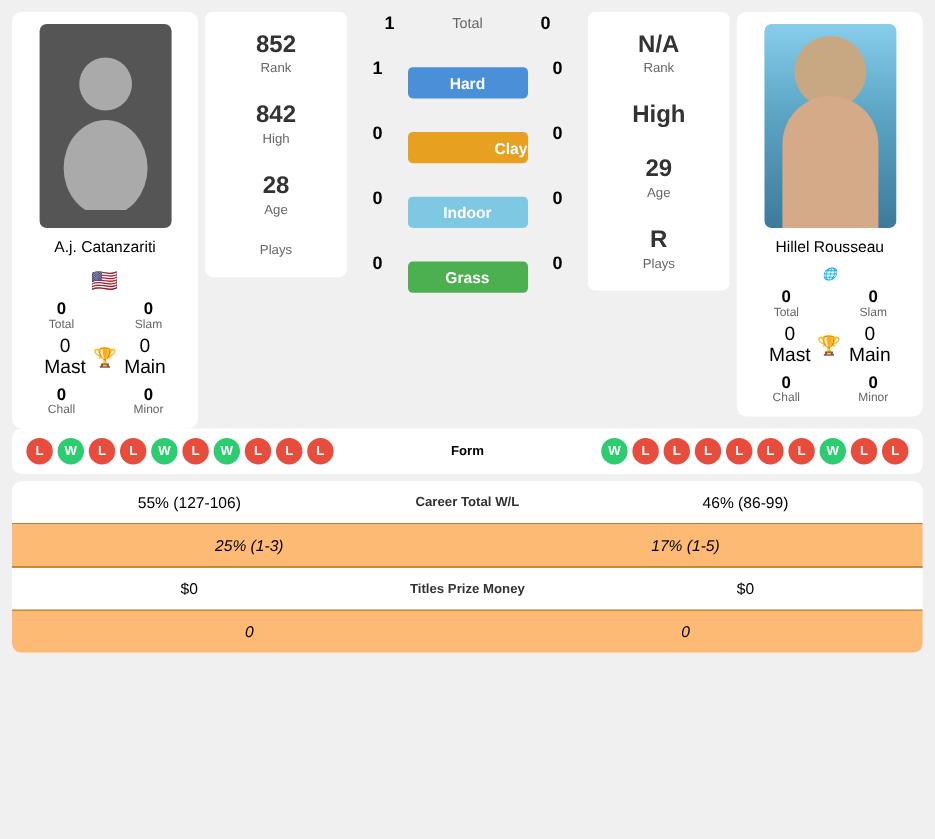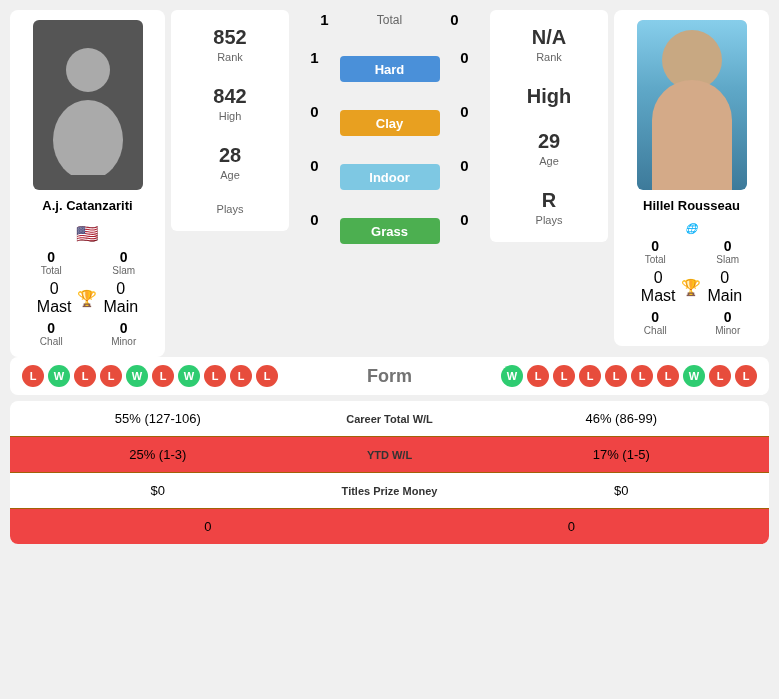--- a/index.html
+++ b/index.html
@@ -11,21 +11,21 @@
       background: #555;
       border-radius: 6px;
       display: flex;
       align-items: center;
       justify-content: center;
       overflow: hidden;
     }
     .player-photo svg { width: 80px; height: 140px; fill: #999; }
     .player-name {
       font-size: 13px;
-      font-weight: bold;
+      font-weight: normal;
       text-align: center;
       margin: 8px 0 6px;
     }
     .stats-grid {
       display: grid;
       grid-template-columns: 1fr 1fr;
       gap: 4px 10px;
       width: 100%;
       text-align: center;
       font-size: 12px;
@@ -54,21 +54,21 @@
       border-radius: 4px;
       display: flex;
       align-items: center;
       justify-content: center;
       color: white;
       font-weight: bold;
       font-size: 13px;
       margin-top: 24px;
     }
     .badge-hard { background: #4a90d9; }
-    .badge-clay { background: #e8a020; }
+    .badge-clay { background: #e8a020; justify-content: flex-end; }
     .badge-indoor { background: #7ec8e3; }
     .badge-grass { background: #4caf50; }
     .center-stat-val { font-size: 20px; font-weight: bold; color: #333; }
     .center-stat-lbl { font-size: 11px; color: #666; }
     .player-photo-right {
       width: 110px;
       height: 170px;
       border-radius: 6px;
       overflow: hidden;
       background: #aad4e8;
@@ -121,40 +121,40 @@
       border-radius: 50%;
       display: flex;
       align-items: center;
       justify-content: center;
       font-size: 11px;
       font-weight: bold;
       color: white;
     }
     .fb-l { background: #e74c3c; }
     .fb-w { background: #2ecc71; }
-    .form-label { font-size: 18px; font-weight: bold; color: #737373; }
+    .form-label { font-size: 11px; font-weight: bold; color: #000000; }
 
     
     .stats-table {
       background: white;
       border-radius: 8px;
       overflow: hidden;
       width: 100%;
     }
     .stats-row {
       display: flex;
       align-items: center;
       border-bottom: 1px solid #a16207;
       padding: 10px 16px;
     }
     .stats-row:last-child { border-bottom: none; }
     .stats-row-left { flex: 1; text-align: center; font-size: 13px; }
     .stats-row-mid { flex: 0 0 200px; text-align: center; font-size: 11px; font-weight: bold; color: #333; }
     .stats-row-right { flex: 1; text-align: center; font-size: 13px; }
-    .stats-row.alt { background: #ef4444; }
+    .stats-row.alt { background: #fdba74; font-style: italic; }
     .surface-full-row {
       display: flex;
       align-items: center;
       justify-content: center;
       gap: 10px;
       width: 100%;
     }
 
     .center-stats-box {
       background: white;
@@ -379,21 +379,20 @@
   </div>
 
   <div class="stats-table">
     <div class="stats-row">
       <div class="stats-row-left">55% (127-106)</div>
       <div class="stats-row-mid">Career Total W/L</div>
       <div class="stats-row-right">46% (86-99)</div>
     </div>
     <div class="stats-row alt">
       <div class="stats-row-left">25% (1-3)</div>
-      <div class="stats-row-mid">YTD W/L</div>
       <div class="stats-row-right">17% (1-5)</div>
     </div>
     <div class="stats-row">
       <div class="stats-row-left">$0</div>
       <div class="stats-row-mid">Titles Prize Money</div>
       <div class="stats-row-right">$0</div>
     </div>
     <div class="stats-row alt">
       <div class="stats-row-left">0</div>
       <div class="stats-row-right">0</div>

